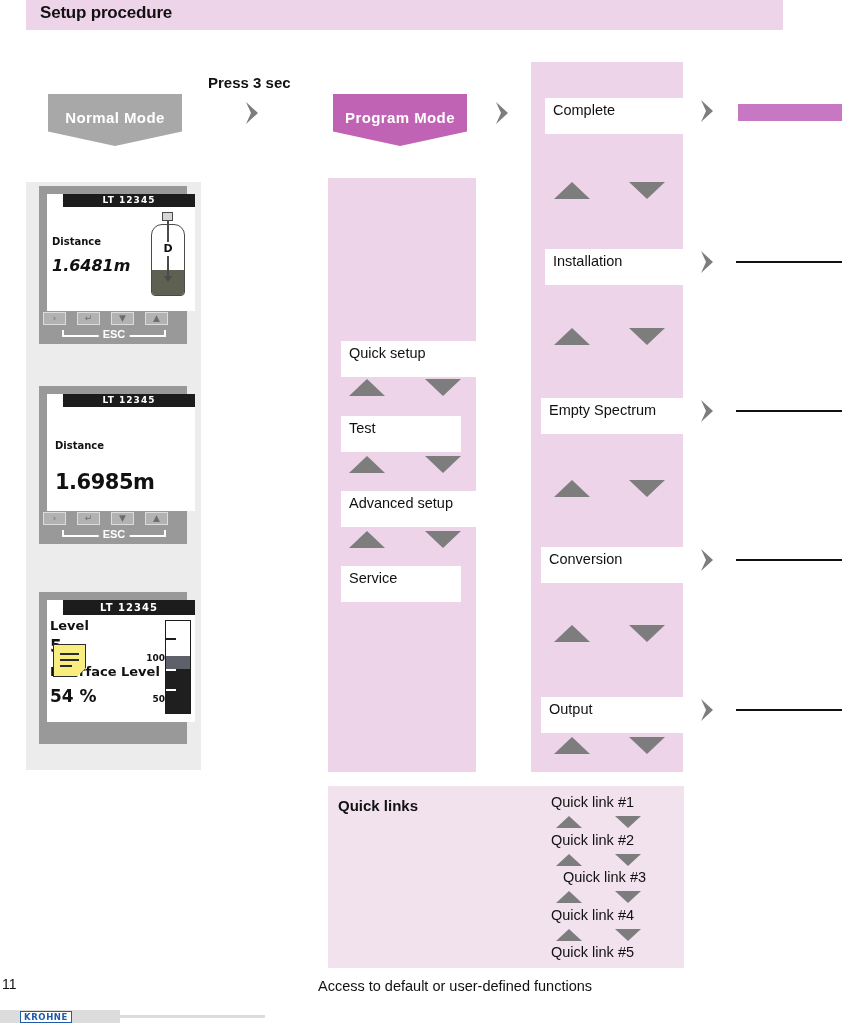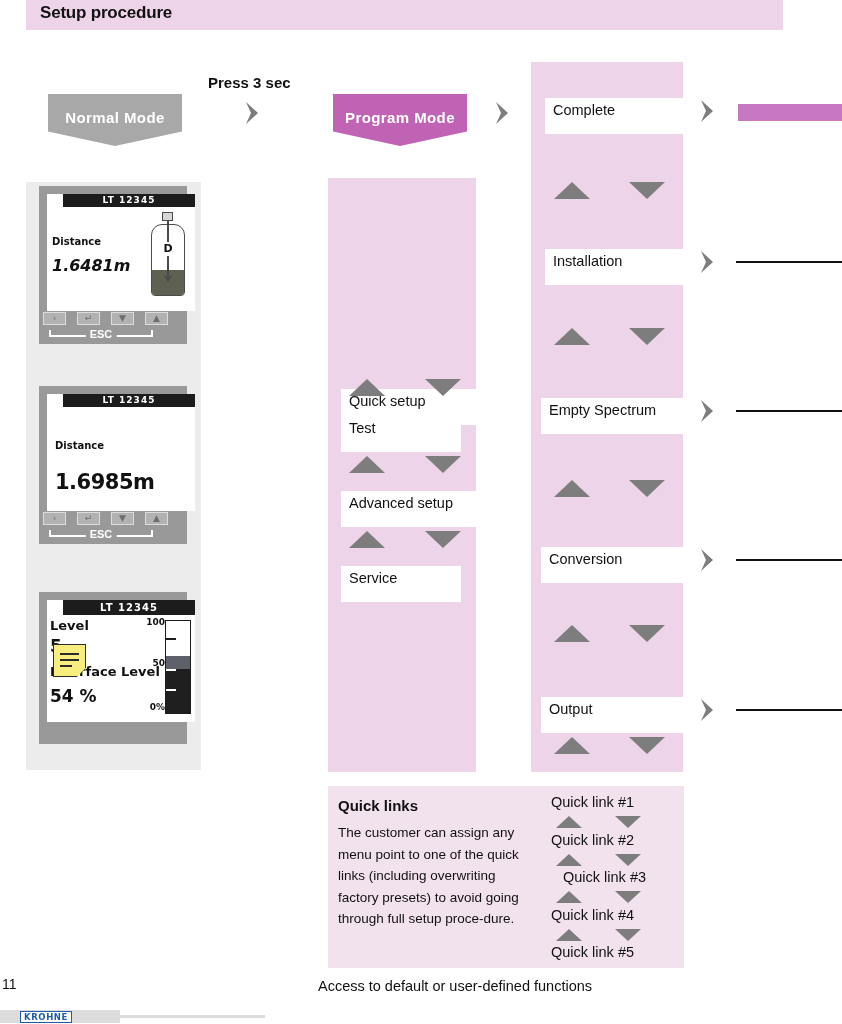--- a/index.html
+++ b/index.html
@@ -218,20 +218,21 @@
     background: #1c1c1c;
   }
   .gauge-tick.w { background: #ffffff; }
   .gauge-lab {
     position: absolute;
     font-family: "DejaVu Sans", sans-serif;
     font-weight: bold;
     font-size: 9px;
     color: #111111;
     text-align: right;
+    margin-top: 36px;
   }
   #g-100 { right: 30px; top: 17px; }
   #g-50  { right: 30px; top: 58px; }
   #g-0   { right: 30px; top: 102px; }
 
   .sticky-note {
     position: absolute;
     left: 53px; top: 644px;
     width: 33px; height: 33px;
     background: #f7ee7f;
@@ -260,21 +261,21 @@
     border: 1.4px solid #dcdcdc;
     box-sizing: border-box;
     color: #6d6d6d;
     font-size: 9px;
     line-height: 10px;
     text-align: center;
     font-family: "DejaVu Sans", sans-serif;
   }
   .esc-wrap {
     position: absolute;
-    left: 10px; bottom: 2px;
+    left: 23px; bottom: 2px;
     width: 104px; height: 12px;
   }
   .esc-line {
     position: absolute; left: 0; top: 5px;
     width: 100%; height: 2px;
     background: #ffffff;
   }
   .esc-text {
     position: absolute; left: 50%; top: -2px;
     transform: translateX(-50%);
@@ -526,21 +527,21 @@
 </div>
 
 <div class="sticky-note">
   <div class="sticky-line" style="top:8px;  width:19px;"></div>
   <div class="sticky-line" style="top:14px; width:19px;"></div>
   <div class="sticky-line" style="top:20px; width:12px;"></div>
 </div>
 
 <div class="menu-col" id="col-program"></div>
 
-<div class="menu-item" style="left:341px; top:341px; width:135px;margin-top:48px;">Quick setup</div>
+<div class="menu-item" style="left:341px; top:341px; width:135px;">Quick setup</div>
 <div class="tri up" style="left:349px; top:379px;"></div>
 <div class="tri down" style="left:425px; top:379px;"></div>
 
 <div class="menu-item" style="left:341px; top:416px; width:120px;">Test</div>
 <div class="tri up" style="left:349px; top:456px;"></div>
 <div class="tri down" style="left:425px; top:456px;"></div>
 
 <div class="menu-item" style="left:341px; top:491px; width:135px;">Advanced setup</div>
 <div class="tri up" style="left:349px; top:531px;"></div>
 <div class="tri down" style="left:425px; top:531px;"></div>
@@ -594,21 +595,20 @@
   <svg viewBox="0 0 22 26">
       <path d="M4 2 L16 13 L4 24 L9 13 Z" fill="#7d7d7d"></path>
     </svg>
 </div>
 <div class="rail" style="top:709px;"></div>
 <div class="tri up" style="left:554px; top:737px;"></div>
 <div class="tri down" style="left:629px; top:737px;"></div>
 
 <div id="quicklinks">
   <div id="ql-title">Quick links</div>
-  <div id="ql-body">The customer can assign any menu point to one of the quick links (including overwriting factory presets) to avoid going through full setup proce-dure.</div>
 </div>
 
 <div class="ql-item" style="left:551px; top:794px;">Quick link #1</div>
 <div class="tri sm-up" style="left:556px; top:816px;"></div>
 <div class="tri sm-down" style="left:615px; top:816px;"></div>
 
 <div class="ql-item" style="left:551px; top:832px;">Quick link #2</div>
 <div class="tri sm-up" style="left:556px; top:854px;"></div>
 <div class="tri sm-down" style="left:615px; top:854px;"></div>
 

